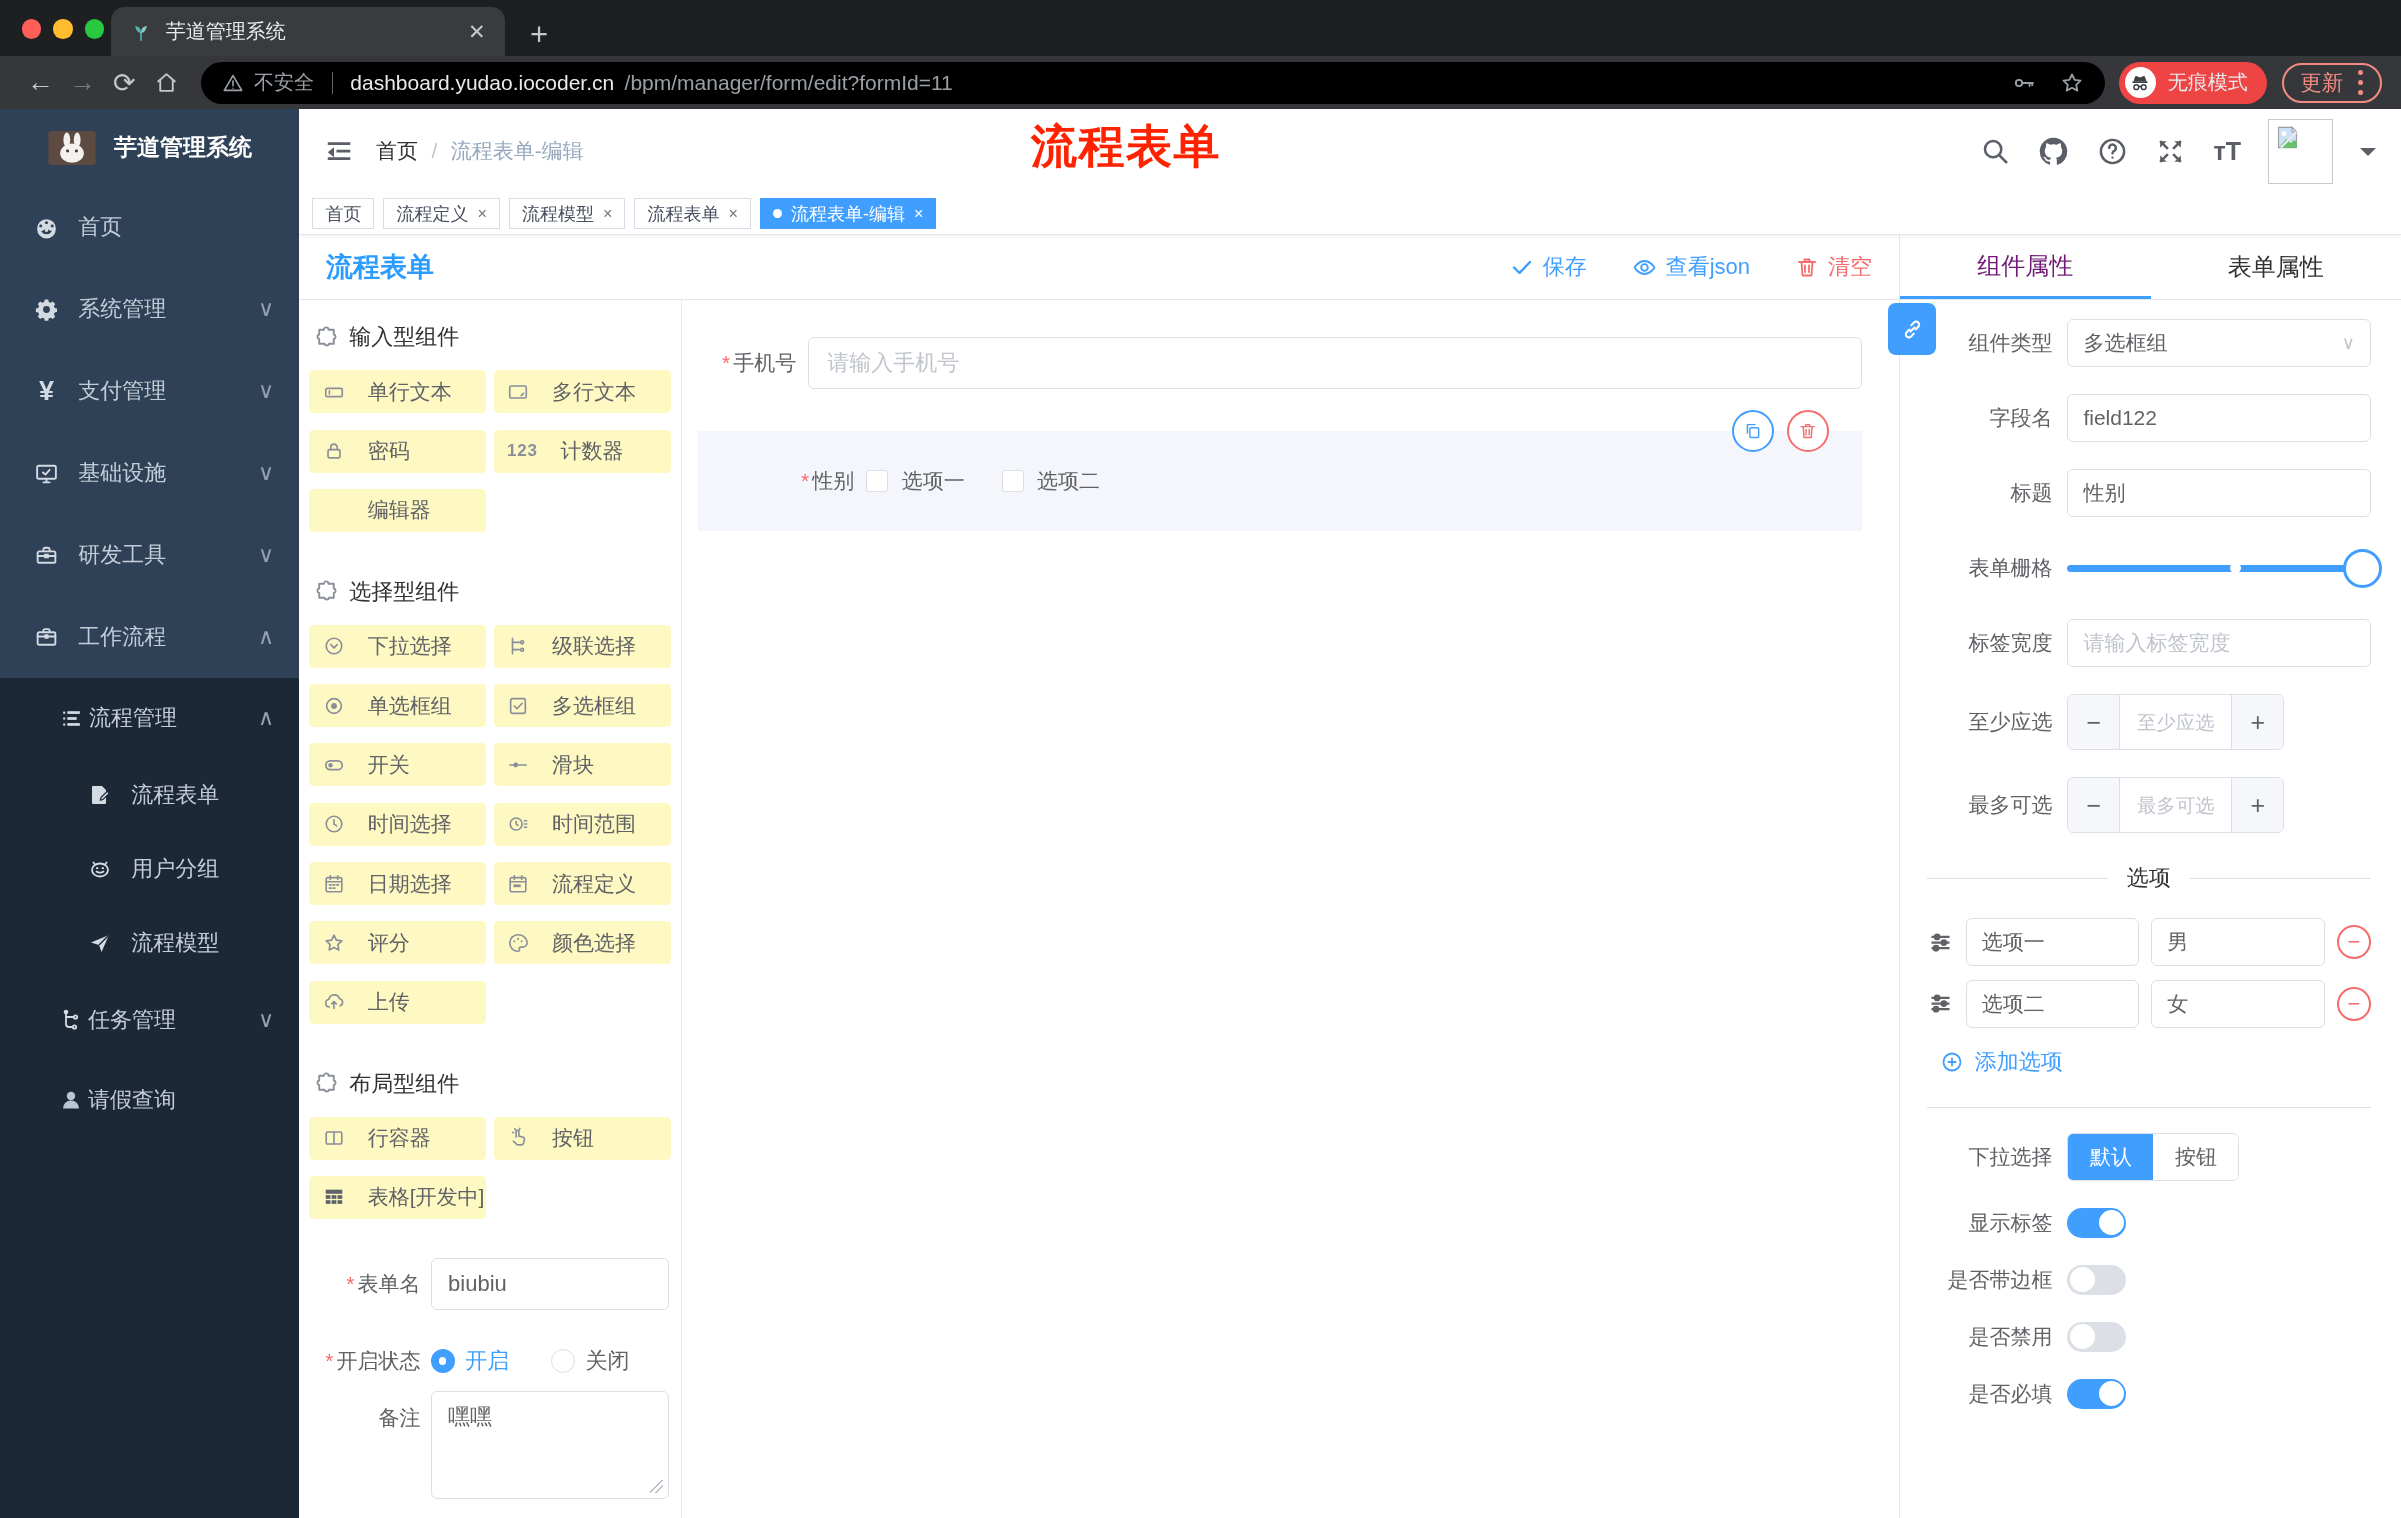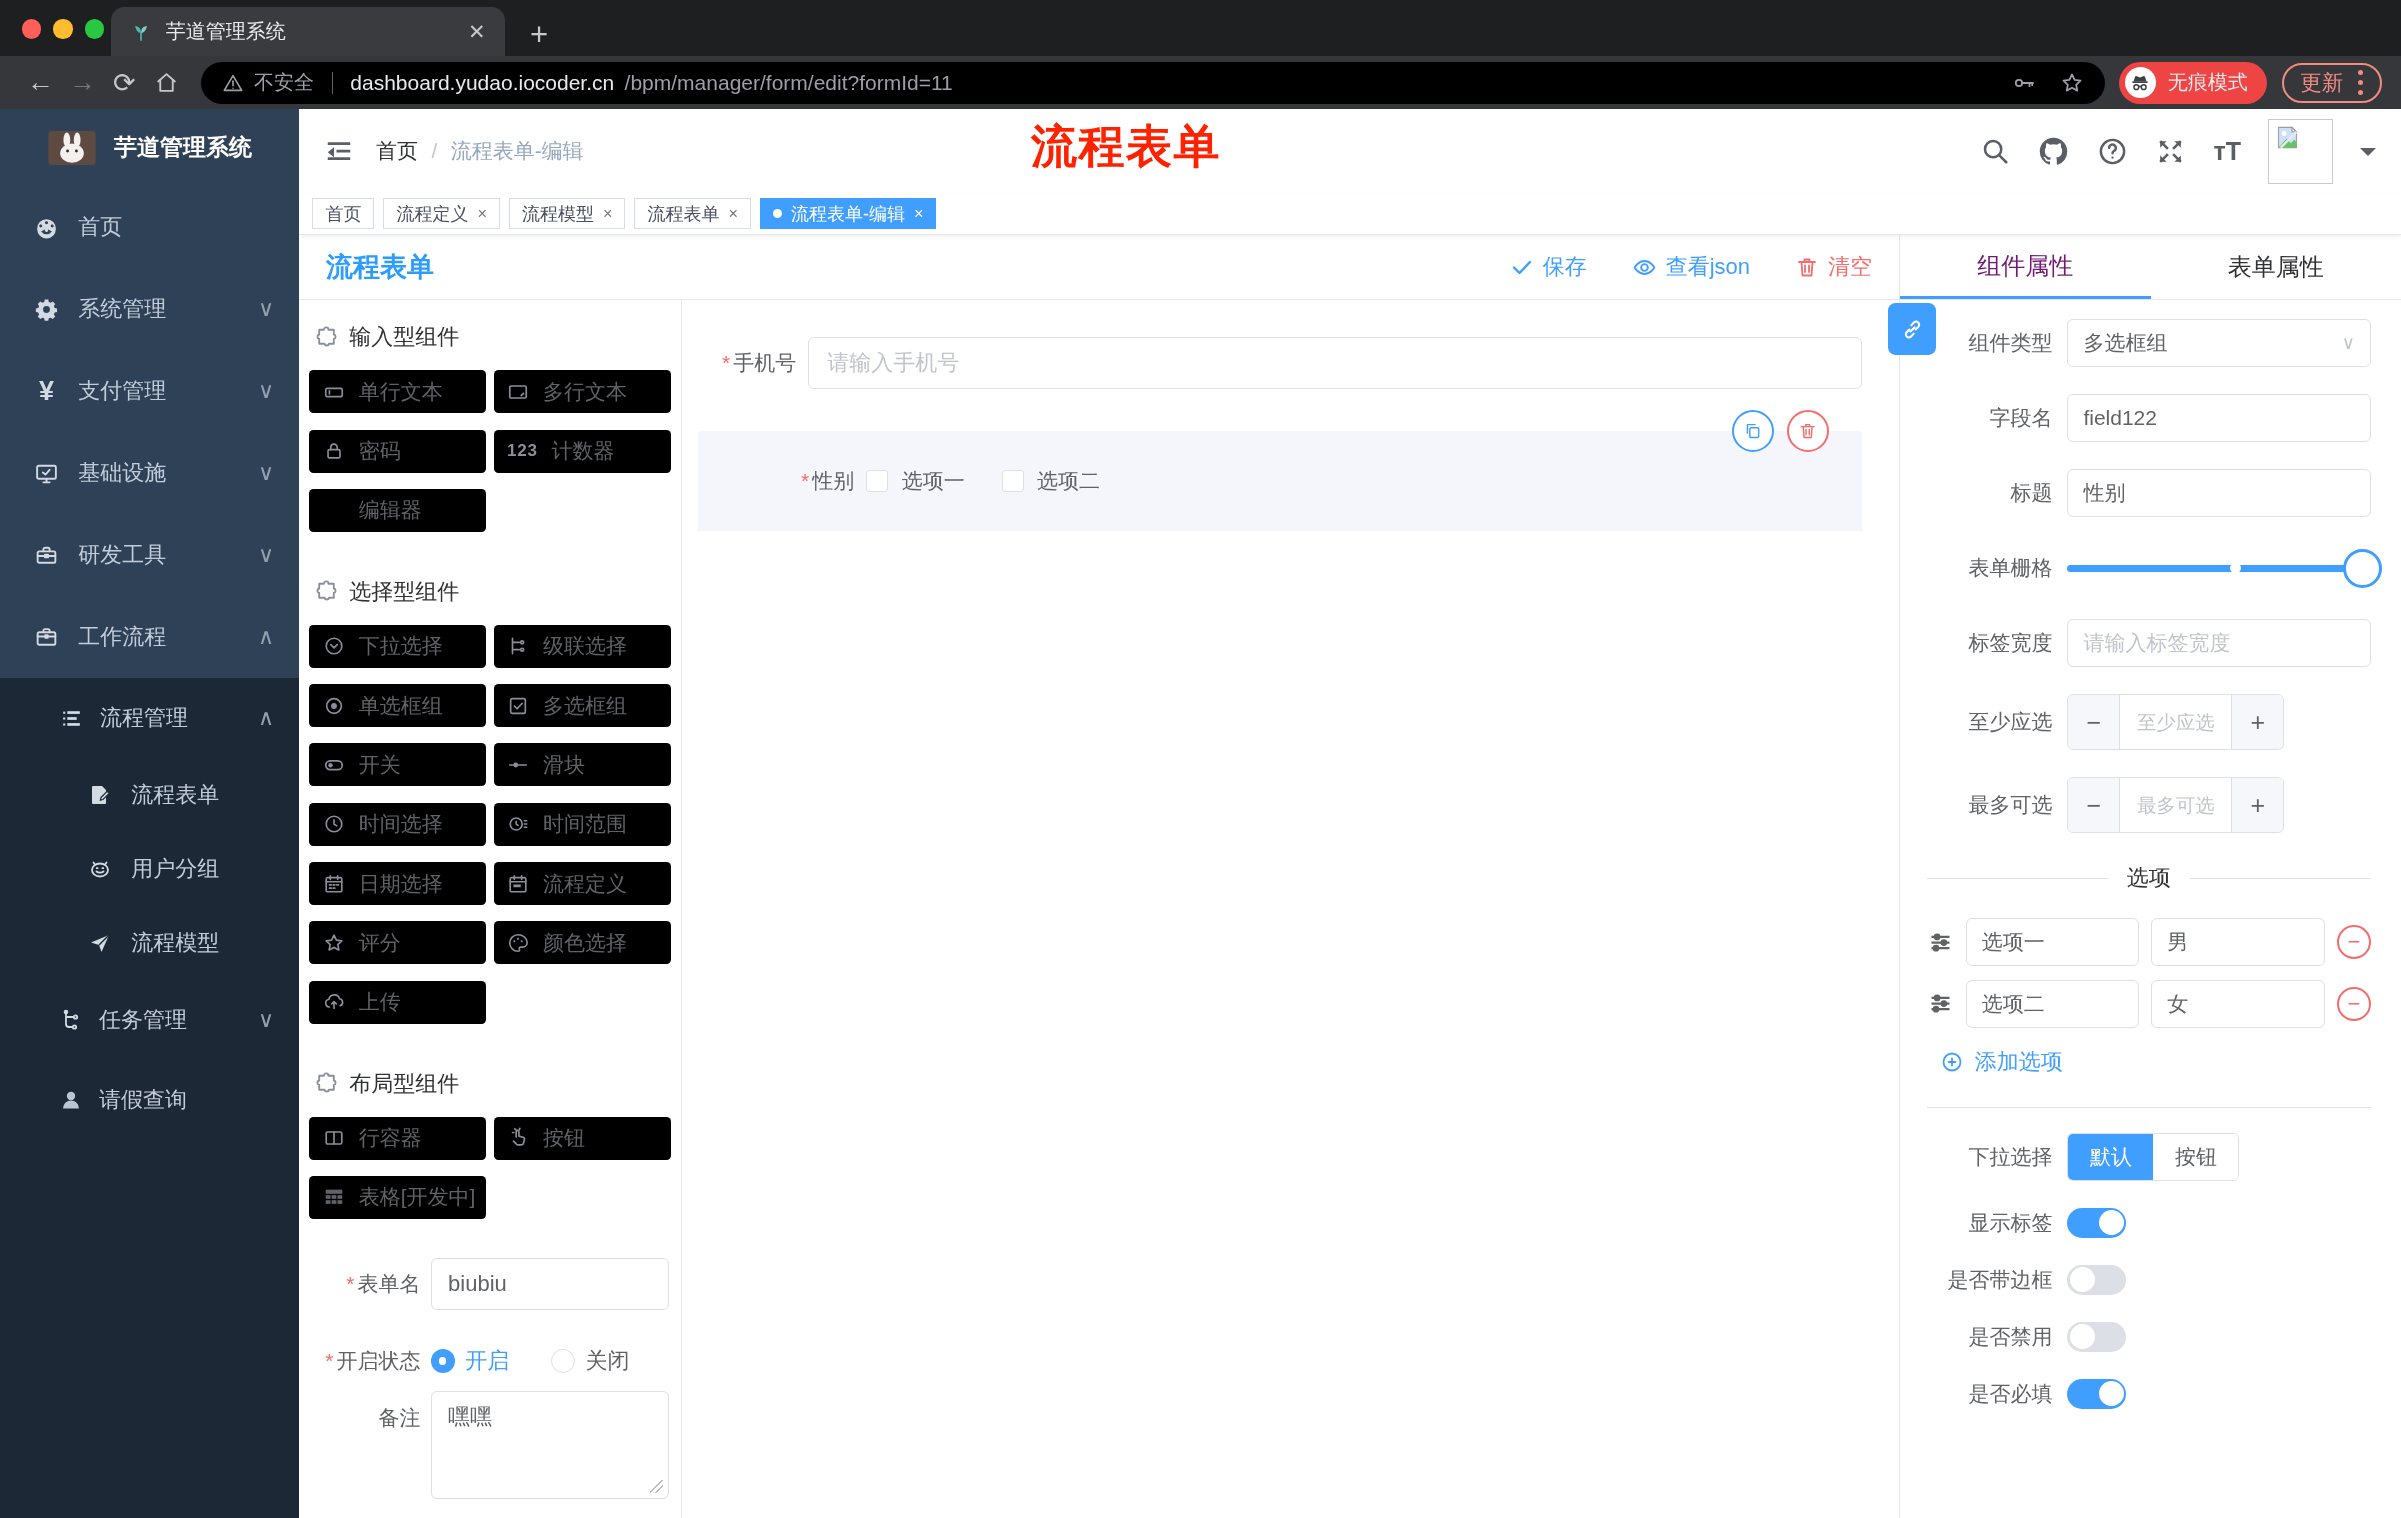--- a/index.html
+++ b/index.html
@@ -36,21 +36,21 @@
   .app { display:flex; height:1409px; }
   .sidebar { width:299px; background:#2f4156; display:flex; flex-direction:column; flex-shrink:0; }
   .brand { height:77px; display:flex; align-items:center; gap:18px; padding-left:48px; }
   .brandname { color:#fff; font-size:23px; font-weight:bold; }
   .menu { flex:1; display:flex; flex-direction:column; }
   .mi { display:flex; align-items:center; color:#c3ccd9; font-size:22px; }
   .mi .ic { color:#d4dae2; flex-shrink:0; }
   .mi .chev { margin-left:auto; margin-right:25px; color:#94a0ae; }
   .l1 { height:82px; padding-left:34px; gap:19.3px; }
   .sub { background:#1d2836; }
-  .l2 { height:80px; padding-left:59px; gap:16px; }
+  .l2 { height:80px; padding-left:59px; gap:5px; }
   .l3 { height:74px; padding-left:88px; gap:19.3px; }
   .fill { flex:1; background:#1d2836; }
 
   .main { flex:1; display:flex; flex-direction:column; min-width:0; }
   .appheader { height:84px; background:#fff; display:flex; align-items:center; padding:0 25px; position:relative; }
   .foldico { color:#5a5e66; }
   .crumb { display:flex; align-items:center; gap:13.4px; margin-left:22px; font-size:21px; }
   .crumb .c1 { color:#303133; }
   .crumb .sep { color:#c0c4cc; }
   .crumb .c2 { color:#97a8be; }
@@ -77,21 +77,21 @@
   .dbtn { display:flex; align-items:center; gap:9px; font-size:22px; color:#409eff; }
   .dbtn.red { color:#f56c6c; }
   .dbody { flex:1; display:flex; min-height:0; }
 
   .leftpanel { width:383px; border-right:0.7px solid #e4e7ed; padding:0 10.4px; flex-shrink:0; overflow:hidden; }
   .sech { display:flex; align-items:center; gap:10.4px; height:36px; margin-top:19.3px; padding-left:4.5px;
     font-size:22px; color:#303133; }
   .sech.mt { margin-top:42px; }
   .sech .ic { color:#8a8f99; }
   .cgrid { display:grid; grid-template-columns:1fr 1fr; column-gap:7.4px; row-gap:16.3px; margin-top:15px; }
-  .comp { height:43px; background:#000000; border-radius:4.5px; display:flex; align-items:center; gap:14px;
+  .comp { height:43px; background:#fef9c3; border-radius:4.5px; display:flex; align-items:center; gap:23px;
     padding-left:13.4px; font-size:21px; color:#606266; }
   .comp .ic { color:#8a8f99; flex-shrink:0; }
   .comp .ic.darkic { color:#5f6368; }
   .num123 { font-size:17px; font-weight:bold; color:#8a8f99; letter-spacing:0.7px; }
 
   .mrow { display:flex; align-items:center; }
   .mlabel { width:111px; text-align:right; font-size:21px; color:#606266; margin-right:10.4px; flex-shrink:0; }
   .star { color:#f56c6c; margin-right:3px; }
   .minput { width:238px; height:52px; border:0.7px solid #dcdfe6; border-radius:6px; display:flex;
     align-items:center; padding:0 16.3px; font-size:22px; color:#606266; background:#fff; }

